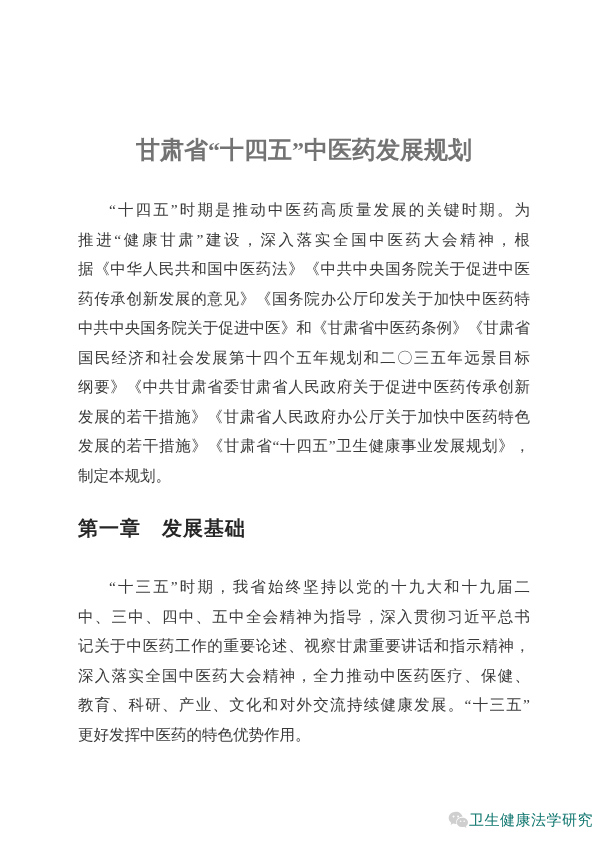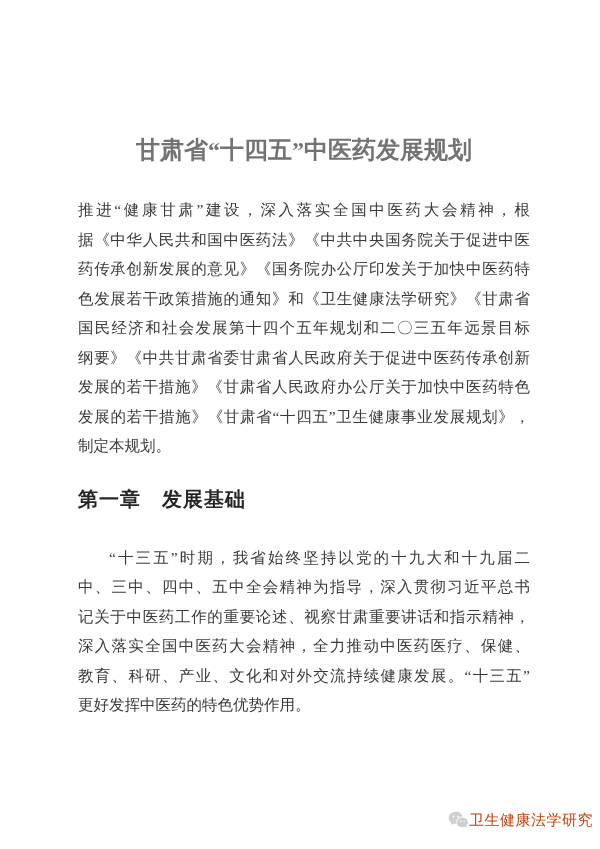--- a/index.html
+++ b/index.html
@@ -67,44 +67,45 @@
     color: #262626;
     letter-spacing: 1px;
   }
   .watermark {
     position: absolute;
     top: 810px;
     right: 7px;
     display: flex;
     align-items: center;
     gap: 0;
-    color: #c2410c;
+    color: #0f766e;
     font-family: "Liberation Sans", "DejaVu Sans", sans-serif;
     font-size: 15px;
     line-height: 20px;
     letter-spacing: 0.5px;
     user-select: none;
   }
   .wm-icon {
     display: inline-flex;
     align-items: center;
   }
 </style>
 </head>
 <body>
 
 <div class="page">
 
   <h1 class="doc-title">甘肃省“十四五”中医药发展规划</h1>
 
   <div class="para intro">
+    <div class="line indent">“十四五”时期是推动中医药高质量发展的关键时期。为</div>
     <div class="line">推进“健康甘肃”建设，深入落实全国中医药大会精神，根</div>
     <div class="line">据《中华人民共和国中医药法》《中共中央国务院关于促进中医</div>
     <div class="line">药传承创新发展的意见》《国务院办公厅印发关于加快中医药特</div>
-    <div class="line">色发展若干政策措施的通知》和《卫生健康法学研究》《甘肃省</div>
+    <div class="line">中共中央国务院关于促进中医》和《甘肃省中医药条例》《甘肃省</div>
     <div class="line">国民经济和社会发展第十四个五年规划和二〇三五年远景目标</div>
     <div class="line">纲要》《中共甘肃省委甘肃省人民政府关于促进中医药传承创新</div>
     <div class="line">发展的若干措施》《甘肃省人民政府办公厅关于加快中医药特色</div>
     <div class="line">发展的若干措施》《甘肃省“十四五”卫生健康事业发展规划》，</div>
     <div class="line last">制定本规划。</div>
   </div>
 
   <h2 class="chapter-heading">第一章　发展基础</h2>
 
   <div class="para chapter-body">

